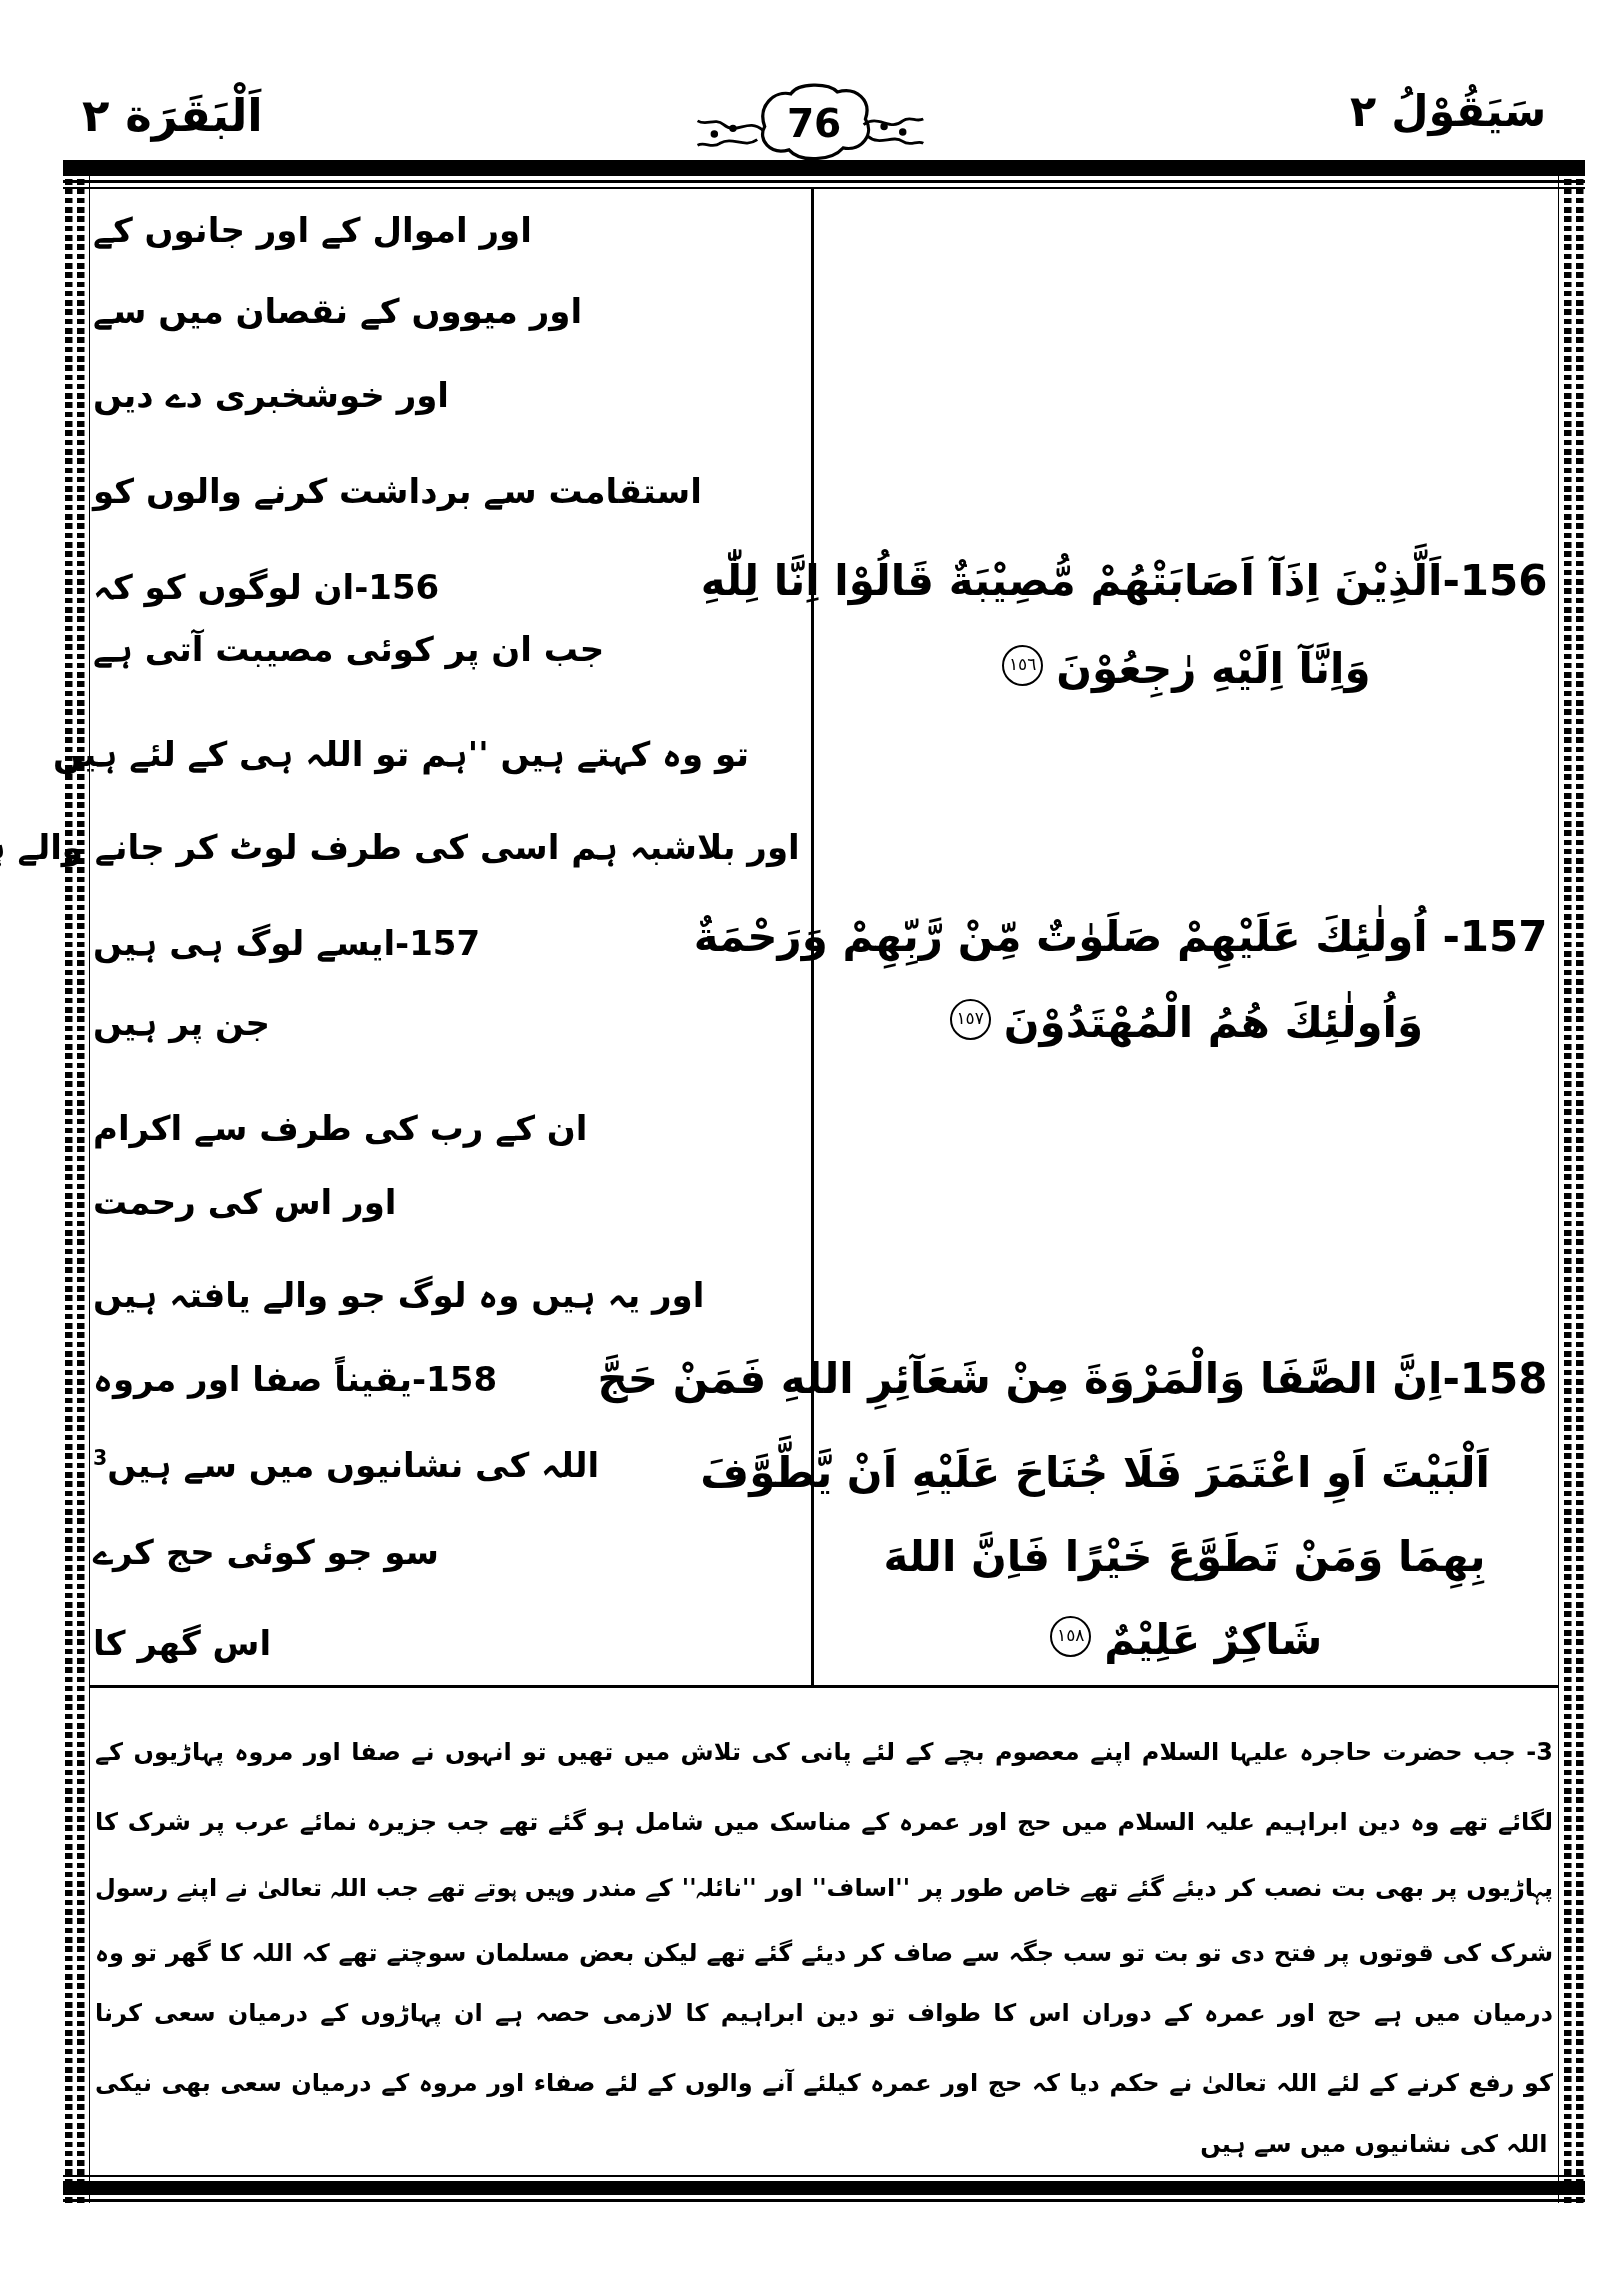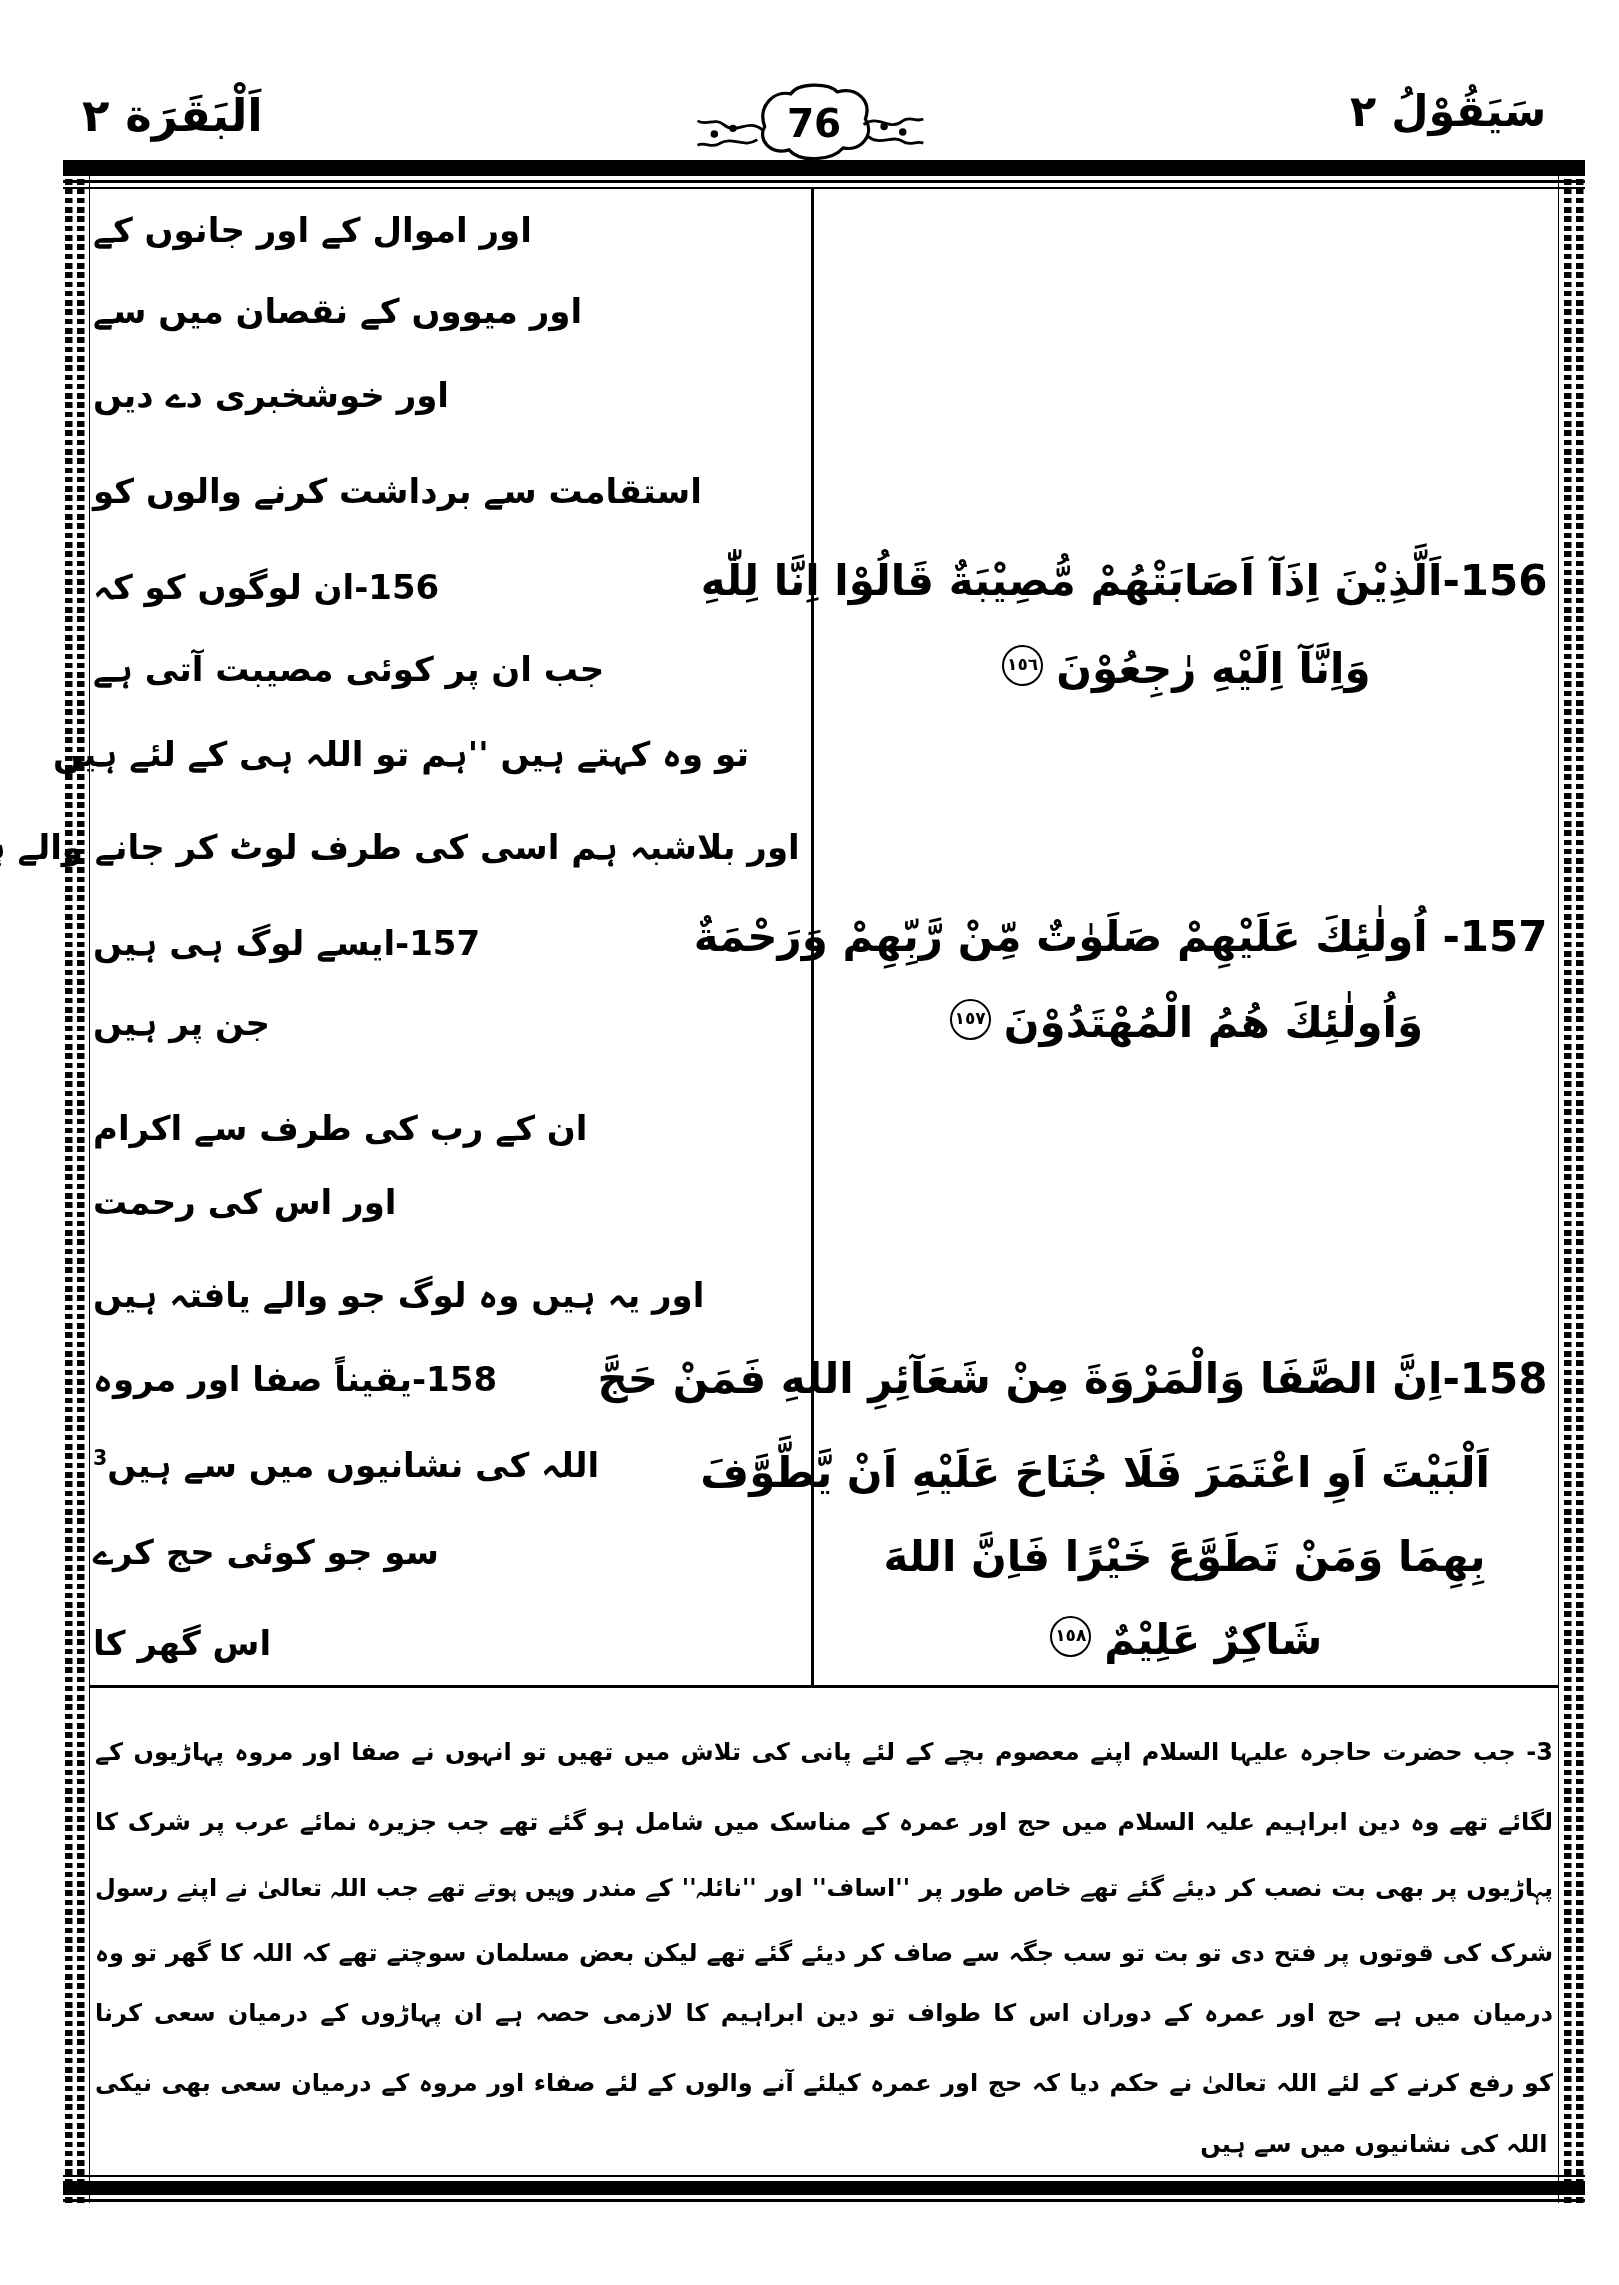--- a/index.html
+++ b/index.html
@@ -32,21 +32,21 @@
   .u-line{position:absolute;left:0;right:60px;height:67px;line-height:67px;
     font-size:34px;font-weight:bold;text-align:left;white-space:nowrap;}
   .u-line.num{right:1.9px;}
   .u-line sup{font-size:20.5px;font-weight:bold;vertical-align:super;line-height:0;}
   .a-line{position:absolute;left:0;right:0;height:86px;line-height:86px;
     font-size:42px;font-weight:bold;white-space:nowrap;}
   .a-line.r{padding-right:7.5px;}
   .a-line.r2{text-align:right;padding-right:65px;}
   .a-line.c{text-align:center;}
   .ayah-circle{display:inline-block;min-width:37px;height:37px;border:2.8px solid #000;
-    border-radius:50%;font-size:17px;line-height:34px;font-weight:bold;text-align:center;
+    border-radius:50%;font-size:17px;line-height:34px;font-weight:normal;text-align:center;
     vertical-align:middle;margin:0 13px 11.2px 3.7px;letter-spacing:0;}
   
   .f-line{position:absolute;left:32px;right:32px;height:60px;line-height:60px;
     font-size:24px;font-weight:bold;overflow:hidden;}
   .f-line.j{text-align:justify;text-align-last:justify;}
   .f-line.last{text-align:right;padding-right:5.6px;}
   svg text{font-family:"DejaVu Sans",sans-serif;font-weight:bold;fill:#000;}
 </style>
 </head>
 <body>
@@ -91,21 +91,21 @@
       <div class="a-line c" style="top:1354px"><span>بِهِمَا وَمَنْ تَطَوَّعَ خَيْرًا فَاِنَّ اللهَ</span></div>
       <div class="a-line c" style="top:1437px"><span>شَاكِرٌ عَلِيْمٌ</span><span class="ayah-circle">١٥٨</span></div>
     </div>
 
     <div class="t-col">
       <div class="u-line" style="top:37px"><span>اور اموال کے اور جانوں کے</span></div>
       <div class="u-line" style="top:118px"><span>اور میووں کے نقصان میں سے</span></div>
       <div class="u-line" style="top:202px"><span>اور خوشخبری دے دیں</span></div>
       <div class="u-line" style="top:298px"><span>استقامت سے برداشت کرنے والوں کو</span></div>
       <div class="u-line num" style="top:394px"><span>156-ان لوگوں کو کہ</span></div>
-      <div class="u-line" style="top:476px"><span>جب ان پر کوئی مصیبت آتی ہے</span></div>
+      <div class="u-line" style="top:456px"><span>جب ان پر کوئی مصیبت آتی ہے</span></div>
       <div class="u-line" style="top:561px"><span>تو وہ کہتے ہیں ''ہم تو اللہ ہی کے لئے ہیں</span></div>
       <div class="u-line" style="top:654px;right:9.3px"><span>اور بلاشبہ ہم اسی کی طرف لوٹ کر جانے والے ہیں''</span></div>
       <div class="u-line num" style="top:750px"><span>157-ایسے لوگ ہی ہیں</span></div>
       <div class="u-line" style="top:830px"><span>جن پر ہیں</span></div>
       <div class="u-line" style="top:935px"><span>ان کے رب کی طرف سے اکرام</span></div>
       <div class="u-line" style="top:1009px"><span>اور اس کی رحمت</span></div>
       <div class="u-line" style="top:1102px"><span>اور یہ ہیں وہ لوگ جو والے یافتہ ہیں</span></div>
       <div class="u-line num" style="top:1186px"><span>158-یقیناً صفا اور مروہ</span></div>
       <div class="u-line" style="top:1272px"><span>اللہ کی نشانیوں میں سے ہیں</span><sup>3</sup></div>
       <div class="u-line" style="top:1359px"><span>سو جو کوئی حج کرے</span></div>

